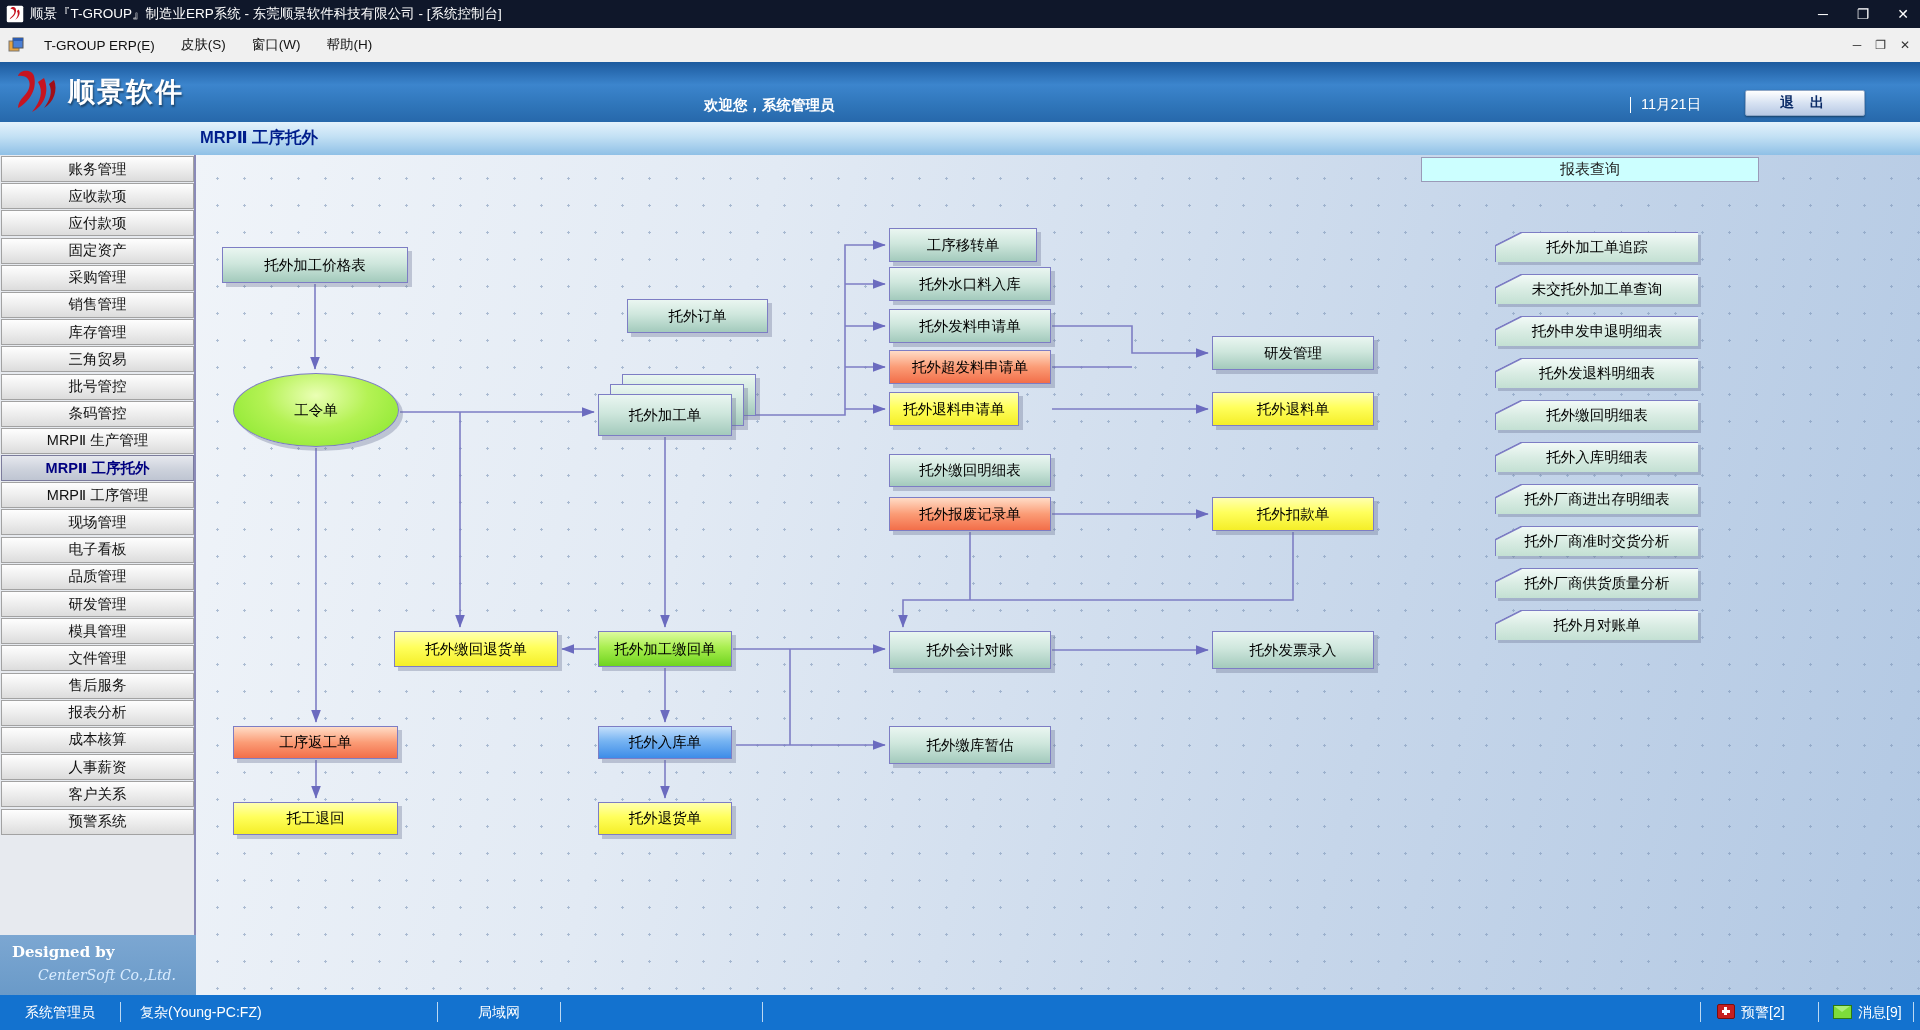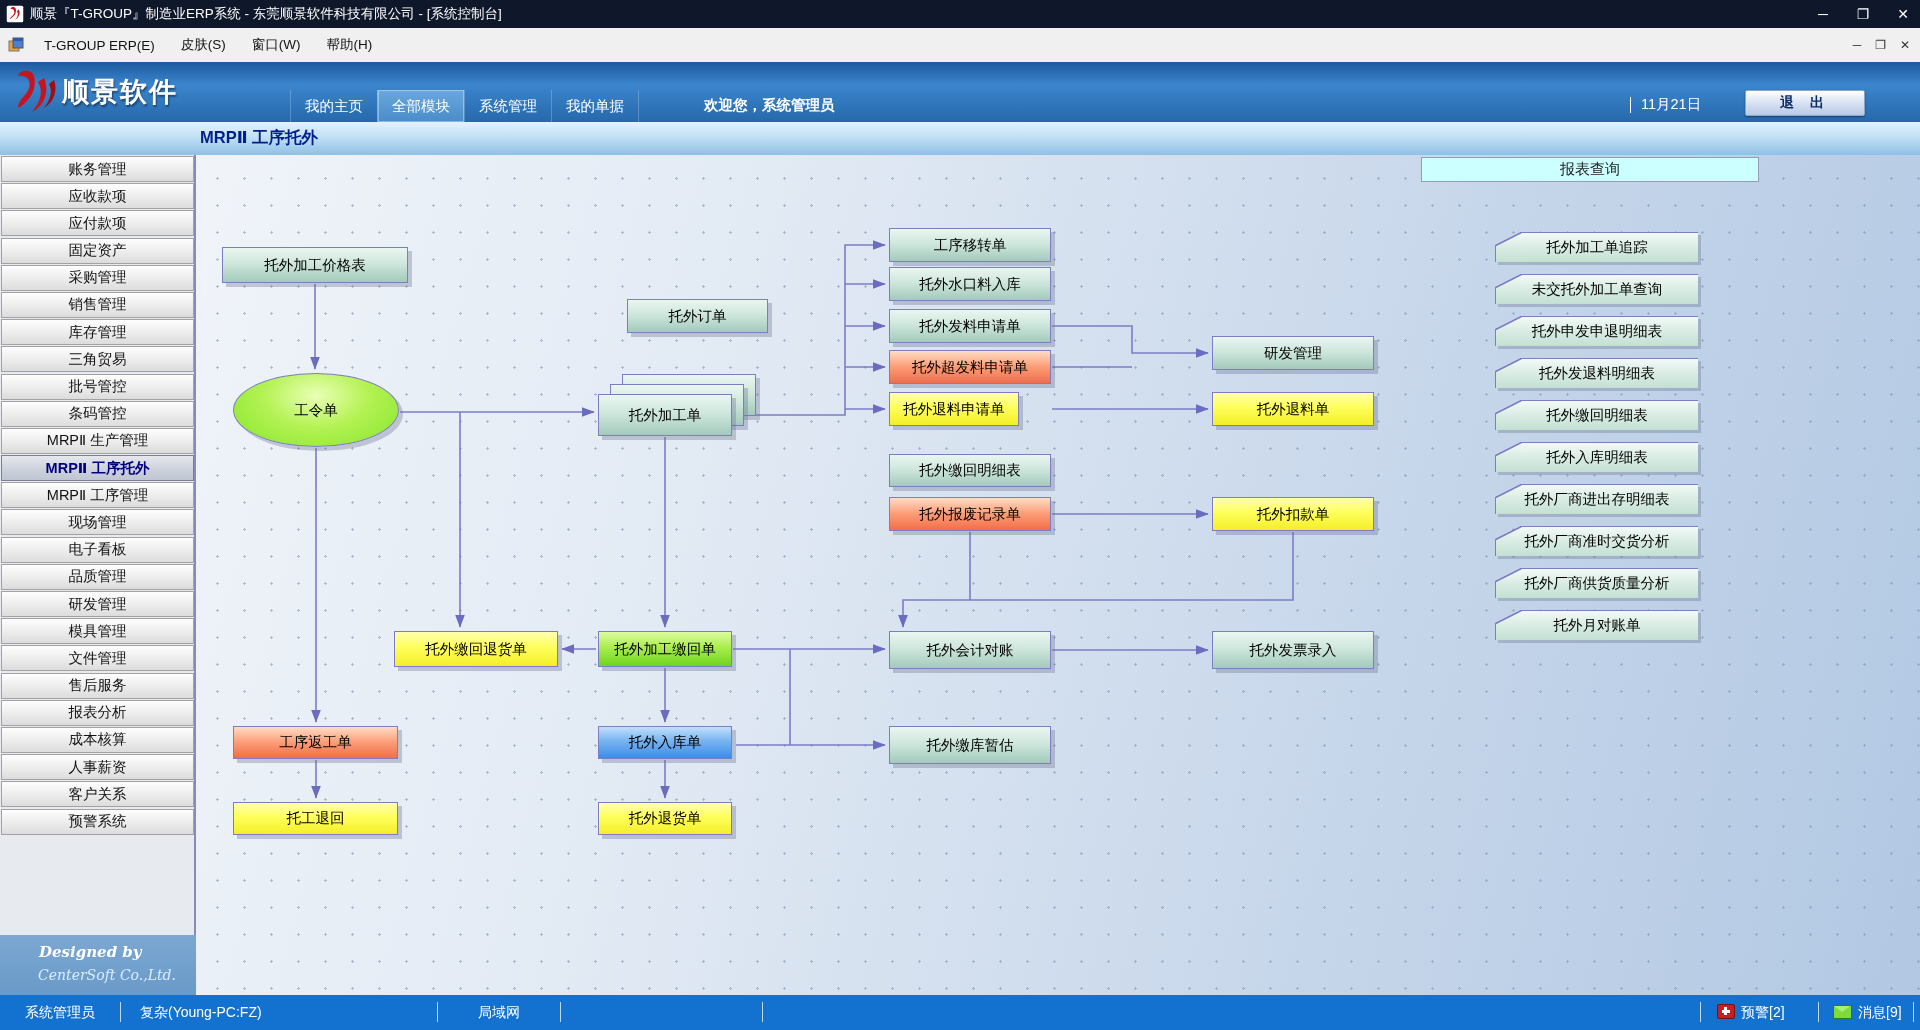--- a/index.html
+++ b/index.html
@@ -19,21 +19,21 @@
            border-bottom:1px solid #d0d0d0;display:flex;align-items:center;font-size:13.5px;color:#111;}
   .menubar .mb-icon{width:16px;height:16px;margin:0 10px 0 8px;}
   .menu-item{padding:4px 10px;margin-right:6px;}
   .mdi-controls{position:absolute;right:10px;top:0;height:34px;display:flex;align-items:center;gap:14px;
                 color:#333;font-size:12px;}
 
   
   .header{position:absolute;left:0;top:62px;width:1920px;height:60px;
           background:linear-gradient(#1c5a9e 0%,#3c85cd 38%,#2e74b8 75%,#2768ab 100%);}
   .brand{position:absolute;left:10px;top:6px;display:flex;align-items:center;}
-  .brand-text{color:#fff;font-size:27px;font-weight:bold;letter-spacing:2px;
+  .brand-text{color:#fff;font-size:27px;font-weight:bold;letter-spacing:2px;margin-left:6px;
               text-shadow:1px 2px 2px rgba(0,0,0,.45);}
   .tabs{position:absolute;left:290px;bottom:0;height:32px;display:flex;}
   .tab{width:86px;height:32px;display:flex;align-items:center;justify-content:center;color:#fff;
        font-size:14.5px;border-left:1px solid rgba(255,255,255,.22);cursor:pointer;}
   .tab:last-child{border-right:1px solid rgba(255,255,255,.22);}
   .tab.active{background:linear-gradient(#6aa8dd,#4a8cc9);box-shadow:inset 0 0 0 1px rgba(255,255,255,.35);}
   .welcome{position:absolute;left:704px;bottom:7px;color:#fff;font-size:14.5px;font-weight:bold;}
   .date-wrap{position:absolute;left:1630px;bottom:8px;color:#fff;font-size:14.5px;display:flex;align-items:center;}
   .date-sep{display:inline-block;width:1px;height:16px;background:#fff;margin-right:10px;}
   .exit-btn{position:absolute;left:1745px;bottom:6px;width:118px;height:24px;
@@ -51,21 +51,21 @@
   .sidebar{position:absolute;left:0;top:155px;width:196px;height:840px;background:#e7eaef;
            border-right:2px solid #8a8ab8;box-sizing:border-box;}
   .side-items{position:absolute;left:1px;top:1px;width:193px;}
   .side-item{height:26px;margin-bottom:1.2px;display:flex;align-items:center;justify-content:center;
              background:linear-gradient(#fefefe,#ececec 55%,#dcdcdc);border:1px solid #a2a2a2;
              font-size:14.5px;color:#111;cursor:pointer;box-sizing:border-box;}
   .side-item.selected{background:linear-gradient(#e6e8ee,#cdd2dc 55%,#bfc5d2);color:#000080;font-weight:bold;
              border-color:#7c7c9c;}
   .designed{position:absolute;left:0;bottom:0;width:196px;height:60px;
             background:linear-gradient(#7ca7d2,#6a9ac8);font-family:"DejaVu Serif","Liberation Serif",serif;}
-  .designed .d1{position:absolute;left:12px;top:8px;color:#fff;font-size:15px;font-style:italic;font-weight:bold;margin-left:27px;}
+  .designed .d1{position:absolute;left:12px;top:8px;color:#fff;font-size:15px;font-weight:bold;}
   .designed .d2{position:absolute;left:38px;top:32px;color:#d8ecff;font-size:14px;font-style:italic;}
 
   
   .content{position:absolute;left:196px;top:155px;width:1724px;height:840px;
            background:linear-gradient(105deg,#f0f4f9 0%,#e2eaf4 30%,#c6d6ea 68%,#b2c8e3 100%);}
   .dots{position:absolute;inset:0;background-image:radial-gradient(rgba(120,145,180,.55) 1px,transparent 1.2px);
         background-size:27px 27px;background-position:8px 10px;}
   .flow-header{position:absolute;left:3px;top:2px;width:1220px;height:25px;background:#ffffcc;
                border:1px solid #9a9ab8;display:flex;align-items:center;justify-content:center;
                font-size:15px;color:#222;box-sizing:border-box;}
@@ -148,26 +148,20 @@
 
   <div class="header">
     <div class="brand">
       <svg width="52" height="48" viewBox="0 0 52 48">
         <path d="M8 40 C16 36 28 24 24 8 C22 1 10 1 8 8 C20 6 24 18 14 28 C10 32 8 36 8 40Z" fill="#c61420"></path>
         <path d="M22 44 C34 38 40 24 34 10 L28 14 C34 24 30 34 22 44Z" fill="#c61420"></path>
         <path d="M34 40 C44 34 48 22 44 12 L39 16 C43 24 40 32 34 40Z" fill="#a00f18"></path>
       </svg>
       <span class="brand-text">顺景软件</span>
     </div>
-    <div class="tabs" id="tabs">
-        <div class="tab">我的主页</div>
-        <div class="tab active">全部模块</div>
-        <div class="tab">系统管理</div>
-        <div class="tab">我的单据</div>
-      </div>
     <div class="welcome">欢迎您，系统管理员</div>
     <div class="date-wrap">
       <span class="date-sep"></span>
       <span>11月21日</span>
     </div>
     <div class="exit-btn">退 出</div>
   </div>
 
   <div class="subheader">
     <div class="page-title">MRPⅡ 工序托外</div>
@@ -244,21 +238,21 @@
       <polyline points="1052,650 1208,650" fill="none" stroke="#7d7dc4" stroke-width="1.6" marker-end="url(#arw)"></polyline>
     </svg>
 
   <div id="nodes">
       <div class="flow-node c-teal" style="left: 222px; top: 247px; width: 186px; height: 36px;">托外加工价格表</div>
       <div class="flow-node c-green ellipse" style="left: 233px; top: 373px; width: 166px; height: 74px;">工令单</div>
       <div class="flow-node c-teal" style="left: 627px; top: 299px; width: 141px; height: 34px;">托外订单</div>
       <div class="stack-layer c-teal" style="left: 622px; top: 374px; width: 134px; height: 42px;"></div>
       <div class="stack-layer c-teal" style="left: 610px; top: 384px; width: 134px; height: 42px;"></div>
       <div class="flow-node c-teal" style="left: 598px; top: 394px; width: 134px; height: 42px;">托外加工单</div>
-      <div class="flow-node c-teal" style="left: 889px; top: 228px; width: 162px; height: 34px;">工序移转单</div>
+      <div class="flow-node c-teal" style="left: 889px; top: 228px; width: 148px; height: 34px;">工序移转单</div>
       <div class="flow-node c-teal" style="left: 889px; top: 267px; width: 162px; height: 34px;">托外水口料入库</div>
       <div class="flow-node c-teal" style="left: 889px; top: 309px; width: 162px; height: 34px; text-align: right;">托外发料申请单</div>
       <div class="flow-node c-red" style="left: 889px; top: 350px; width: 162px; height: 34px;">托外超发料申请单</div>
       <div class="flow-node c-yellow" style="left: 889px; top: 392px; width: 130px; height: 34px;">托外退料申请单</div>
       <div class="flow-node c-teal" style="left: 1212px; top: 336px; width: 162px; height: 34px;">研发管理</div>
       <div class="flow-node c-yellow" style="left: 1212px; top: 392px; width: 162px; height: 34px;">托外退料单</div>
       <div class="flow-node c-teal" style="left: 889px; top: 454px; width: 162px; height: 33px;">托外缴回明细表</div>
       <div class="flow-node c-red" style="left: 889px; top: 497px; width: 162px; height: 34px;">托外报废记录单</div>
       <div class="flow-node c-yellow" style="left: 1212px; top: 497px; width: 162px; height: 34px;">托外扣款单</div>
       <div class="flow-node c-yellow" style="left: 394px; top: 631px; width: 164px; height: 36px;">托外缴回退货单</div>

